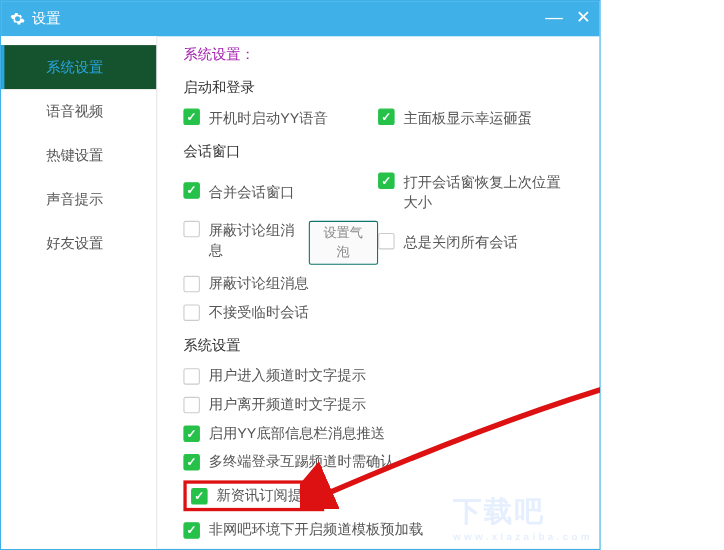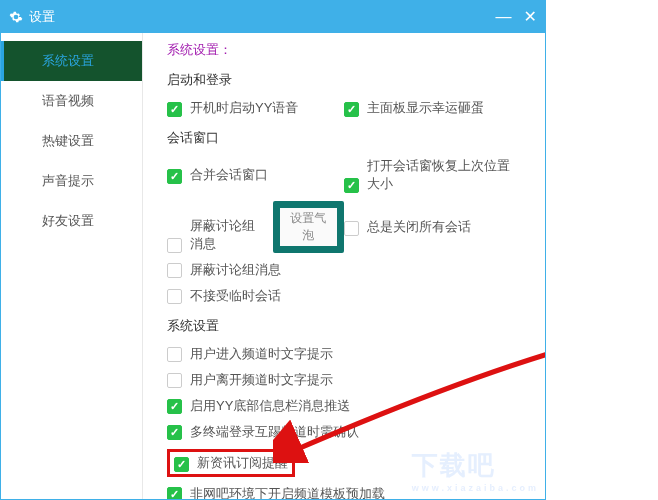--- a/index.html
+++ b/index.html
@@ -11,26 +11,26 @@
 .titlebar .controls { margin-left: auto; display: flex; gap: 12px; }
 .titlebar .controls span { cursor: pointer; font-size: 16px; line-height: 1; }
 .body { display: flex; height: calc(100% - 32px); }
 .sidebar { width: 142px; background: #fff; border-right: 1px solid #e8e8e8; padding-top: 8px; }
 .sidebar .item { height: 40px; display: flex; align-items: center; padding-left: 38px; font-size: 13px; color: #555; cursor: pointer; border-left: 3px solid transparent; }
 .sidebar .item.active { color: #2aa5e0; border-left-color: #2aa5e0; background: #14532d; }
 .content { flex: 1; padding: 8px 24px 0 24px; overflow-y: auto; position: relative; }
 .section-title { font-size: 13px; color: #333; margin: 12px 0 10px 0; }
 .section-title.partial { color: #a21caf; margin-top: 0; }
 .row { display: flex; align-items: center; margin-bottom: 8px; font-size: 13px; color: #555; }
-.col50 { width: 50%; display: flex; align-items: flex-end; }
+.col50 { width: 50%; display: flex; align-items: flex-start; }
 .checkbox { width: 15px; height: 15px; border: 1px solid #ccc; border-radius: 2px; margin-right: 8px; display: inline-flex; align-items: center; justify-content: center; flex-shrink: 0; }
 .checkbox.checked { background: #26c149; border-color: #26c149; }
 .checkbox.checked::after { content: "✓"; color: #fff; font-size: 11px; font-weight: bold; }
-.bubble-btn { margin-left: 12px; padding: 2px 10px; font-size: 12px; color: #888; border: 7px solid #0f766e; background: #fafafa; border-radius: 2px; cursor: pointer; }
-.highlight-box { border: 3px solid #d11; padding: 2px 4px; display: inline-flex; align-items: flex-end; }
+.bubble-btn { margin-left: 12px; padding: 2px 10px; font-size: 12px; color: #888; border: 1px solid #0f766e; background: #fafafa; border-radius: 2px; cursor: pointer; }
+.highlight-box { border: 3px solid #d11; padding: 2px 4px; display: inline-flex; align-items: center; }
 .arrow-svg { position: absolute; pointer-events: none; }
 .watermark { position: absolute; right: 6px; bottom: 6px; opacity: 0.13; font-size: 26px; color: #3b82f6; font-weight: bold; letter-spacing: 2px; pointer-events: none; }
 .watermark .sub { font-size: 9px; letter-spacing: 3px; display: block; text-align: center; }
 </style>
 </head>
 <body>
 
 <div class="window">
   <div class="titlebar">
     <div class="title">

